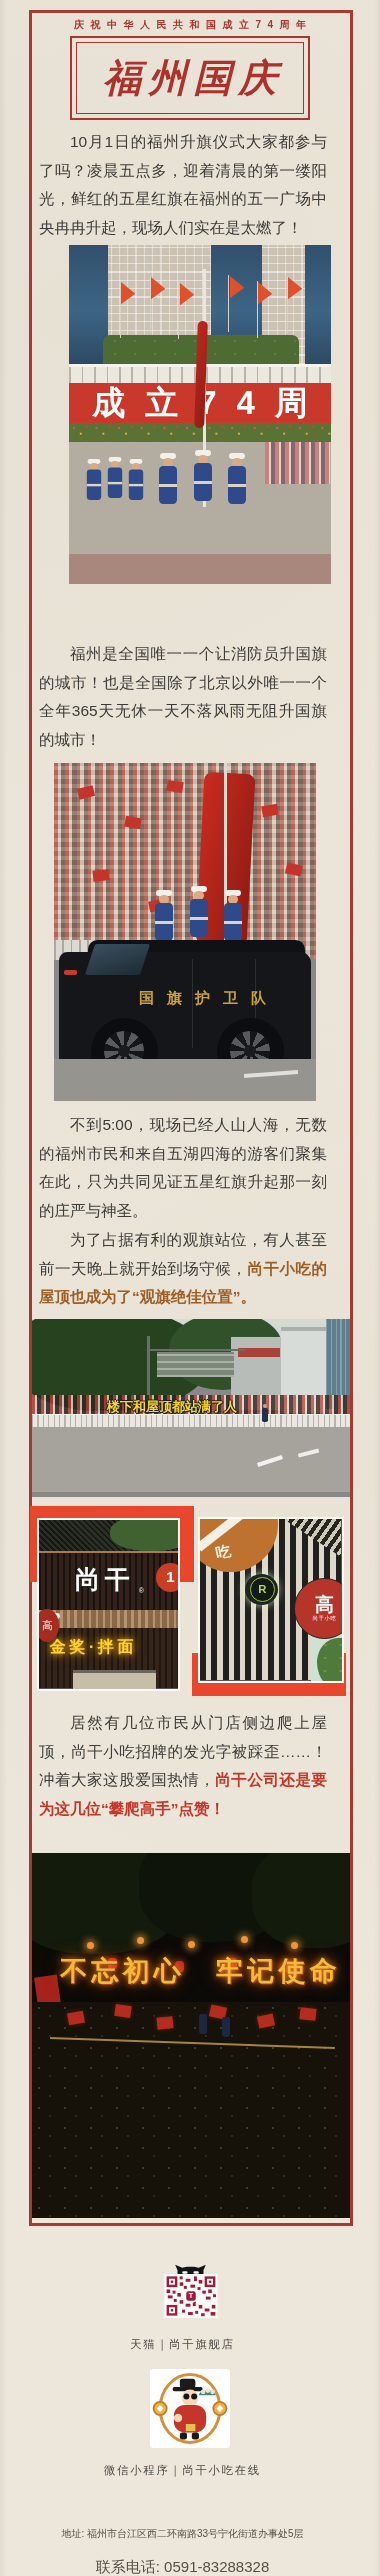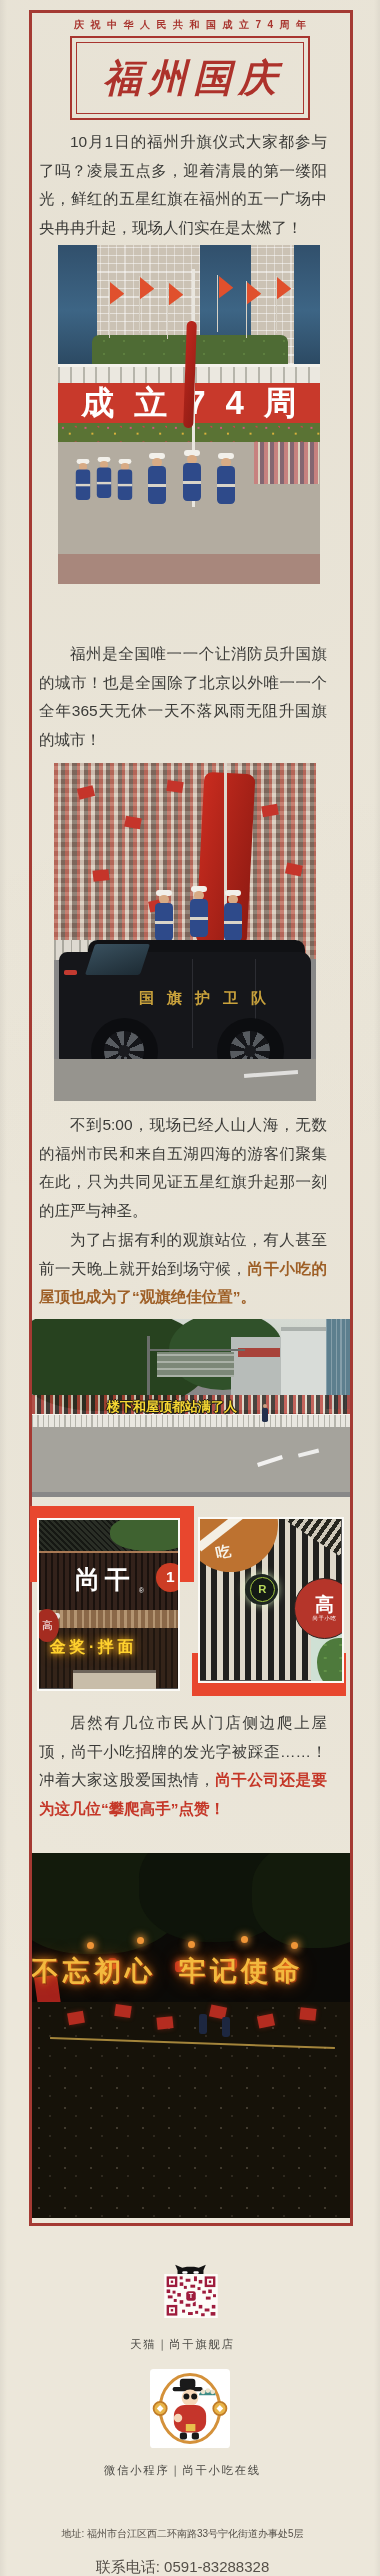--- a/index.html
+++ b/index.html
@@ -25,21 +25,21 @@
   
   .para{position:absolute;left:39px;width:288px;margin:0;font-size:15.5px;line-height:28.5px;
         color:#3b3b38;text-align:justify;text-indent:2em;}
   #p1{top:128px;} #p2{top:640px;} #p3{top:1111px;} #p4{top:1226px;} #p5{top:1709px;}
   .seg-bold{font-weight:bold;}
   .brown{color:#9e5f26;}
   .red{color:#c53728;}
   
   .photo{position:absolute;overflow:hidden;background:#888;}
   
-  #photo1{left:58px;top:245px;width:262px;height:339px;}
+  #photo1{left:69px;top:245px;width:262px;height:339px;}
   .f-building{left:0;top:0;width:262px;height:119px;background:#cbc2b4;
      background-image:repeating-linear-gradient(0deg, rgba(255,255,255,.5) 0 1.2px, transparent 1.2px 8.3px),
                       repeating-linear-gradient(90deg, rgba(255,255,255,.4) 0 1.2px, transparent 1.2px 8.3px);}
   .f-glass{top:0;height:119px;background:linear-gradient(180deg,#31506c,#3d6585 55%,#2c4a63);}
   .f-g1{left:0;width:39px;} .f-g2{left:142px;width:51px;} .f-g3{left:236px;width:26px;}
   .f-hedge{left:34px;top:90px;width:196px;height:28.5px;background:#4e6b34;border-radius:7.1px 7.1px 0 0;
      background-image:radial-gradient(circle 3.6px at 12px 6px, #5d7f3e 40%, transparent 41%);background-size:20px 13px;}
   .f-pole{top:34px;width:1.2px;height:57px;background:#d8d2c6;}
   .f-pennant{width:14.3px;height:31px;background:#e0502d;clip-path:polygon(0 0,100% 38%,0 72%);}
   .f-balustrade{left:0;top:119px;width:262px;height:19px;background:#ebe8e0;border-top:3px solid #f4f2ec;
@@ -162,23 +162,23 @@
   #photo4{left:31.5px;top:1853px;width:318px;height:365px;background:#0b0a07;}
   .n-tree{position:absolute;background:#131b0c;border-radius:45% 55% 50% 45%;}
   .n-t1{left:-24px;top:-18px;width:178px;height:119px;}
   .n-t2{left:107px;top:-24px;width:155px;height:113px;background:#0e140a;}
   .n-t3{left:220px;top:-12px;width:131px;height:107px;}
   .n-lantern{position:absolute;width:7.1px;height:7.1px;border-radius:50%;background:#ef9638;
      box-shadow:0 0 7.1px 2.4px rgba(239,150,56,.7);}
   .n-rlantern{position:absolute;width:9px;height:11.3px;border-radius:3.6px;background:#c03020;
      box-shadow:0 0 6px 1.2px rgba(220,60,30,.6);}
   .n-flagL{left:4.8px;top:123px;width:22.6px;height:30px;background:#a5231c;transform:rotate(-8deg);}
-  .n-sign{left:0;top:100px;width:338px;text-align:left;color:#f3b93e;font-size:27px;font-weight:bold;
+  .n-sign{left:0;top:100px;width:338px;text-align:center;color:#f3b93e;font-size:27px;font-weight:bold;
      letter-spacing:4.2px;word-spacing:10.7px;white-space:nowrap;
-     text-shadow:0 0 7.1px rgba(255,150,30,.95),0 0 18px rgba(255,90,20,.65),1.2px 1.2px 0 #7a1f10;}
+     text-shadow:0 0 7.1px rgba(255,150,30,.95),0 0 18px rgba(255,90,20,.65),1.2px 1.2px 0 #7a1f10;font-family:Liberation Mono, monospace;}
   .n-crowd{left:0;top:149px;width:318px;height:216px;background:#161209;
      background-image:radial-gradient(circle 3px at 7.1px 6px, rgba(214,196,174,.22) 45%, transparent 46%),
                       radial-gradient(circle 2.4px at 18px 14.3px, rgba(180,160,140,.16) 45%, transparent 46%);
      background-size:26px 20px;}
   .n-flag{position:absolute;width:15.5px;height:12px;background:#b42c20;box-shadow:0 0 4.8px rgba(200,50,30,.4);}
   .n-rope{left:18px;top:189px;width:285px;height:1.8px;background:#c8a348;transform:rotate(2deg);opacity:.8;}
   .n-copA{left:167px;top:161px;width:8.3px;height:20px;background:#1d2740;border-radius:2.4px;}
   .n-copB{left:190px;top:164px;width:8.3px;height:20px;background:#1d2740;border-radius:2.4px;}
   
   .f-line{position:absolute;left:0;width:365px;text-align:center;color:#4b4a45;}

